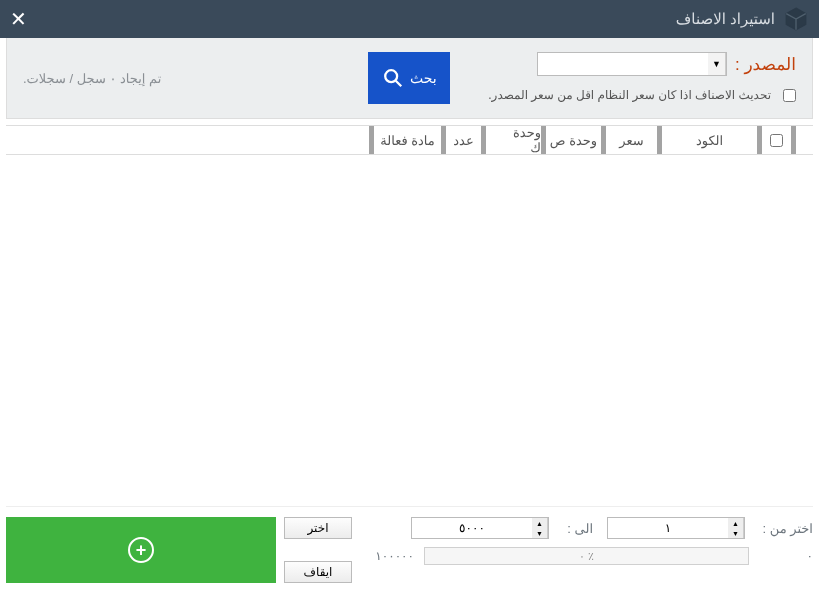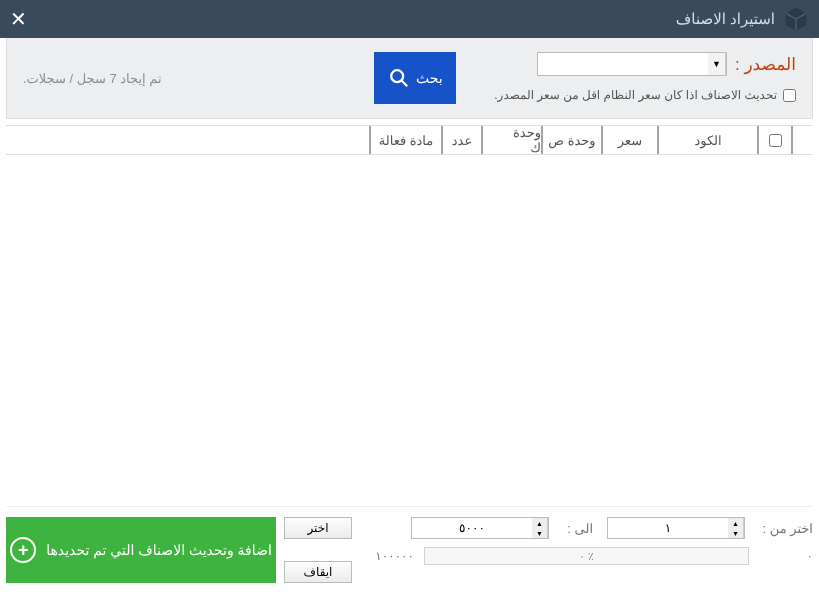--- a/index.html
+++ b/index.html
@@ -12,35 +12,35 @@
     background: #eceeef; border: 1px solid #ddd; border-top: none;
     padding: 14px 16px; margin: 0 6px 6px 6px;
     display: flex; align-items: flex-start;
   }
   .src-block { display: flex; flex-direction: column; gap: 12px; }
   .src-row { display: flex; align-items: center; gap: 8px; }
   .src-label { color: #c2410c; font-size: 17px; }
   .combo { display: flex; border: 1px solid #bbb; background: #fff; }
   .combo .combo-input { width: 170px; height: 22px; border: none; padding: 2px 4px; font-size: 12px; }
   .combo .combo-btn { width: 18px; height: 22px; border: none; border-right: 1px solid #ccc; background: #f3f3f3; font-size: 9px; cursor: pointer; }
-  .chk-row { display: flex; align-items: center; gap: 6px; font-size: 12px; color: #555; }
+  .chk-row { display: flex; align-items: center; gap: 12px; font-size: 12px; color: #555; }
   .chk-row input { width: 13px; height: 13px; }
   .search-btn {
     margin-right: 38px; width: 82px; height: 52px; background: #1653c9; color: #fff;
     border: none; display: flex; align-items: center; justify-content: center; gap: 6px;
     font-size: 14px; cursor: pointer; text-align: right;
   }
   .search-btn svg { width: 22px; height: 22px; }
   .status-text { margin-right: auto; color: #8a8f94; font-size: 13px; align-self: center; }
   .grid { margin: 0 6px; }
   .grid-head {
     display: flex; background: #fff; border-top: 1px solid #ddd; border-bottom: 1px solid #ddd;
     height: 30px; align-items: center;
   }
-  .gh { border-left: 2px solid #a3a3a3; height: 100%; display: flex; align-items: center; justify-content: center;
+  .gh { border-left: 5px solid #a3a3a3; height: 100%; display: flex; align-items: center; justify-content: center;
         font-size: 13px; color: #555; }
   .gh.pad { width: 22px; }
   .gh.chk { width: 34px; }
   .gh.code { width: 100px; text-align: right; }
   .gh.name { flex: 1; }
   .gh.company { width: 140px; }
   .gh.price { width: 56px; }
   .gh.unitS { width: 60px; }
   .gh.unitB { width: 60px; padding-left: 20px; }
   .gh.qty { width: 40px; }
@@ -99,21 +99,21 @@
   </div>
 
   <button class="search-btn">
     <span>بحث</span>
     <svg viewBox="0 0 24 24" fill="none" stroke="#fff" stroke-width="2.5">
       <circle cx="10" cy="10" r="6.5"></circle>
       <line x1="15" y1="15" x2="21" y2="21"></line>
     </svg>
   </button>
 
-  <span class="status-text">تم إيجاد 7 سجل / سجلات.</span>
+  <span class="status-text">تم إيجاد ٠ سجل / سجلات.</span>
 </div>
 
 <div class="grid">
   <div class="grid-head">
     <div class="gh pad"></div>
     <div class="gh chk">
         <input type="checkbox" style="">
       </div>
     <div class="gh code">الكود</div>
     <div class="gh price">سعر</div>
@@ -153,16 +153,15 @@
       <span class="count-val">١٠٠٠٠٠</span>
     </div>
   </div>
 
   <div class="btn-col">
     <button class="small-btn">اختر</button>
     <button class="small-btn">ايقاف</button>
   </div>
 
   <button class="big-btn">
-    <span>اضافة وتحديث الاصناف التي تم تحديدها</span>
     <span class="plus-circ">+</span>
   </button>
 </div>
 
 </body></html>

